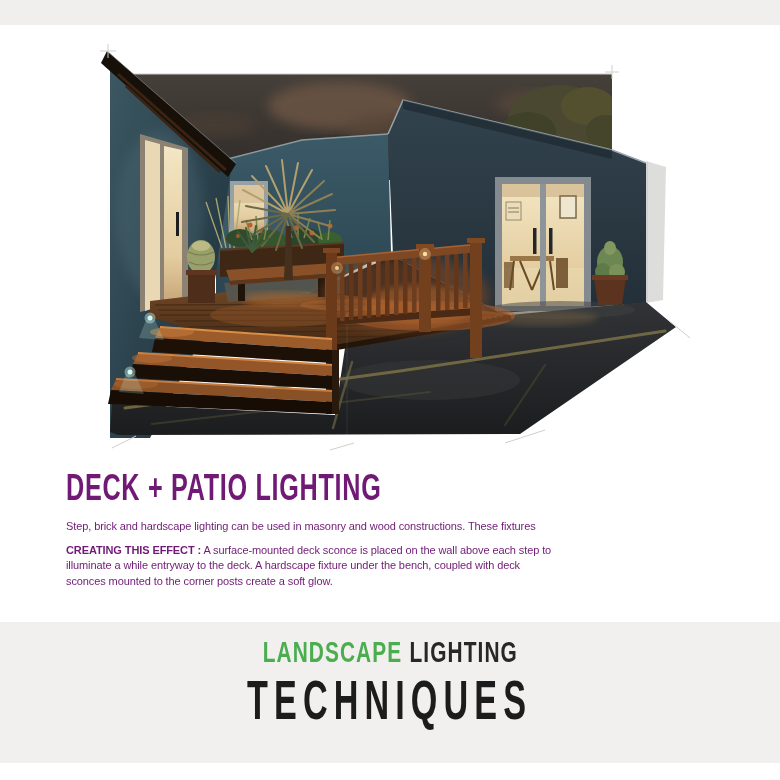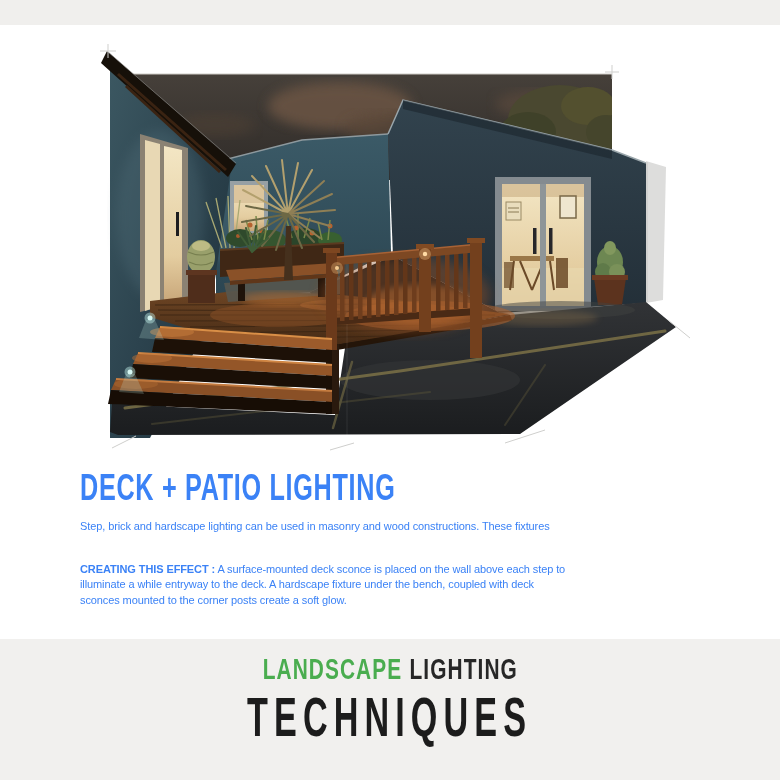--- a/index.html
+++ b/index.html
@@ -1,29 +1,29 @@
 <!DOCTYPE html>
 <html><head>
 <meta charset="utf-8">
 <style>
   html,body{margin:0;padding:0;background:#ffffff;}
   body{width:780px;height:780px;position:relative;overflow:hidden;
        font-family:"Liberation Sans","DejaVu Sans",sans-serif;}
   .top-bar{position:absolute;left:0;top:0;width:780px;height:25px;background:#f0efed;}
   .render-wrap{position:absolute;left:0;top:0;width:780px;height:460px;}
-  .copy{position:absolute;left:80px;top:470px;width:690px;color:#3b82f6;}
+  .copy{position:absolute;left:66px;top:470px;width:690px;color:#701a75;}
   .copy h1{margin:0;font-size:36px;font-weight:700;line-height:1;
            transform:scaleX(0.70);transform-origin:left center;
            letter-spacing:1px;white-space:nowrap;}
   .copy .para{margin:0;font-size:11px;line-height:15.5px;letter-spacing:-0.1px;}
   .copy .para.first{margin-top:13px;}
-  .copy .para.second{margin-top:27px;}
+  .copy .para.second{margin-top:8px;}
   .copy .ln{display:block;white-space:nowrap;}
   .copy b{font-weight:700;}
-  footer{position:absolute;left:0;top:639px;width:780px;height:141px;background:#f1f0ee;
+  footer{position:absolute;left:0;top:622px;width:780px;height:141px;background:#f1f0ee;
          display:flex;flex-direction:column;align-items:center;}
   .brand-line1{margin-top:16px;font-size:29px;font-weight:700;line-height:1;
                white-space:nowrap;transform:scaleX(0.72);letter-spacing:1.5px;}
   .brand-line1 .green{color:#4aad4f;margin-right:10px;}
   .brand-line1 .dark{color:#272727;}
   .brand-line2{margin-top:5px;font-size:56px;font-weight:700;line-height:1;color:#1c1c1c;
                white-space:nowrap;transform:scaleX(0.61);letter-spacing:10px;}
 </style>
 </head>
 <body>

